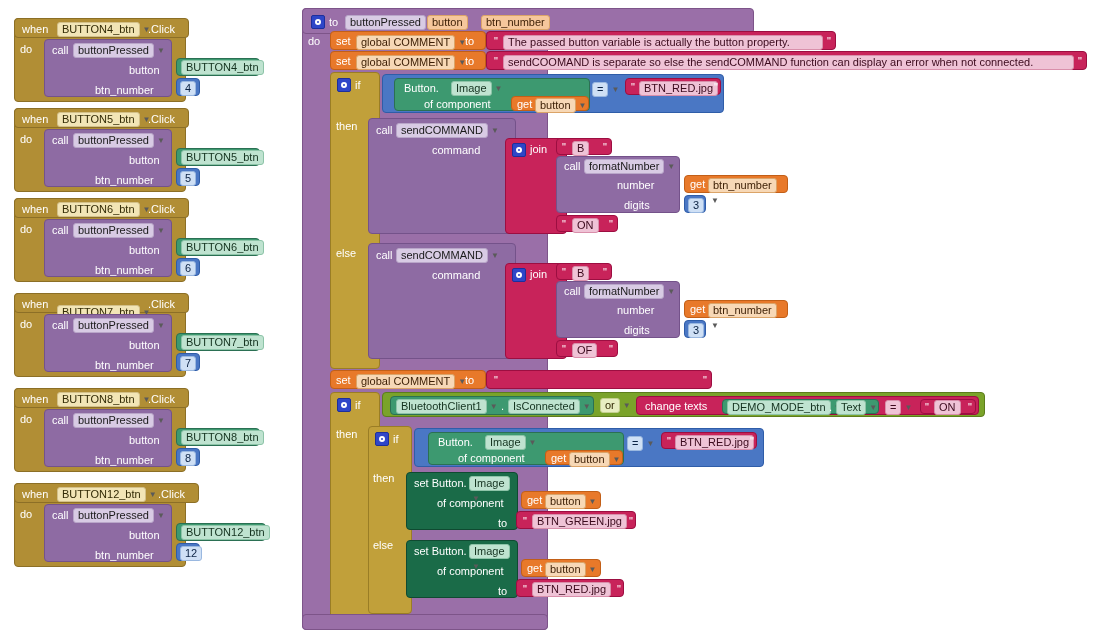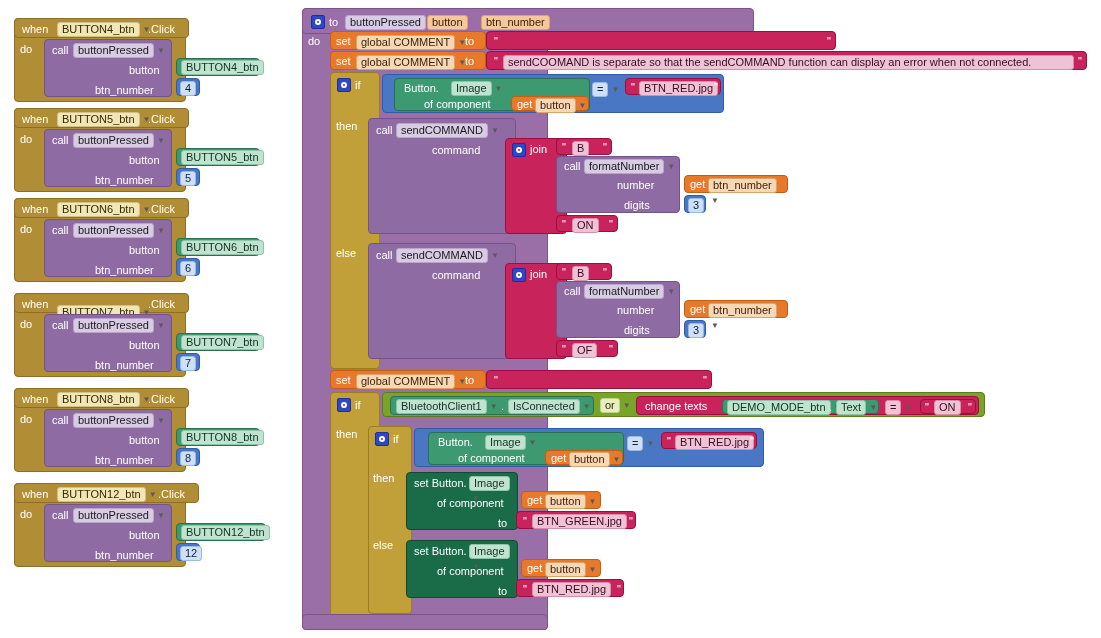--- a/index.html
+++ b/index.html
@@ -197,31 +197,32 @@
   </div>
   <span class="abs lbl wtxt" style="left:308px;top:36px;">do</span>
 
   <div class="blk c-var" style="left:330px;top:31px;width:156px;height:19px;">
     <span class="abs lbl wtxt" style="left:5px;top:4px;">set</span>
     <span class="abs" style="left:25px;top:3px;"><span class="pill pill-orgd">global COMMENT</span><span class="caret">▼</span></span>
     <span class="abs lbl wtxt" style="left:134px;top:4px;">to</span>
   </div>
   <div class="blk c-text" style="left:486px;top:31px;width:350px;height:19px;">
     <span class="abs q" style="left:5px;top:3px;">"</span>
+    <span class="abs" style="left:16px;top:3px;width:320px;"><span class="pill pill-txt" style="width:310px;">The passed button variable is actually the button property.</span></span>
     <span class="abs q" style="left:338px;top:3px;">"</span>
   </div>
 
   <div class="blk c-var" style="left:330px;top:51px;width:156px;height:19px;">
     <span class="abs lbl wtxt" style="left:5px;top:4px;">set</span>
     <span class="abs" style="left:25px;top:3px;"><span class="pill pill-orgd">global COMMENT</span><span class="caret">▼</span></span>
     <span class="abs lbl wtxt" style="left:134px;top:4px;">to</span>
   </div>
   <div class="blk c-text" style="left:486px;top:51px;width:601px;height:19px;">
     <span class="abs q" style="left:5px;top:3px;">"</span>
-    <span class="abs" style="left:16px;top:3px;width:571px;"><span class="pill pill-txt" style="width:561px;">sendCOOMAND is separate so that the sendCOMMAND function can display an error when not connected.</span></span>
+    <span class="abs" style="left:16px;top:3px;width:571px;"><span class="pill pill-txt" style="width:561px;">sendCOOMAND is separate so else the sendCOMMAND function can display an error when not connected.</span></span>
     <span class="abs q" style="left:589px;top:3px;">"</span>
   </div>
 
   <div class="blk c-ctrl" style="left:330px;top:72px;width:50px;height:297px;">
     <span class="gear abs" style="left:6px;top:5px;"></span>
     <span class="abs lbl wtxt" style="left:24px;top:7px;">if</span>
     <span class="abs lbl wtxt" style="left:5px;top:48px;">then</span>
     <span class="abs lbl wtxt" style="left:5px;top:175px;">else</span>
   </div>
 

